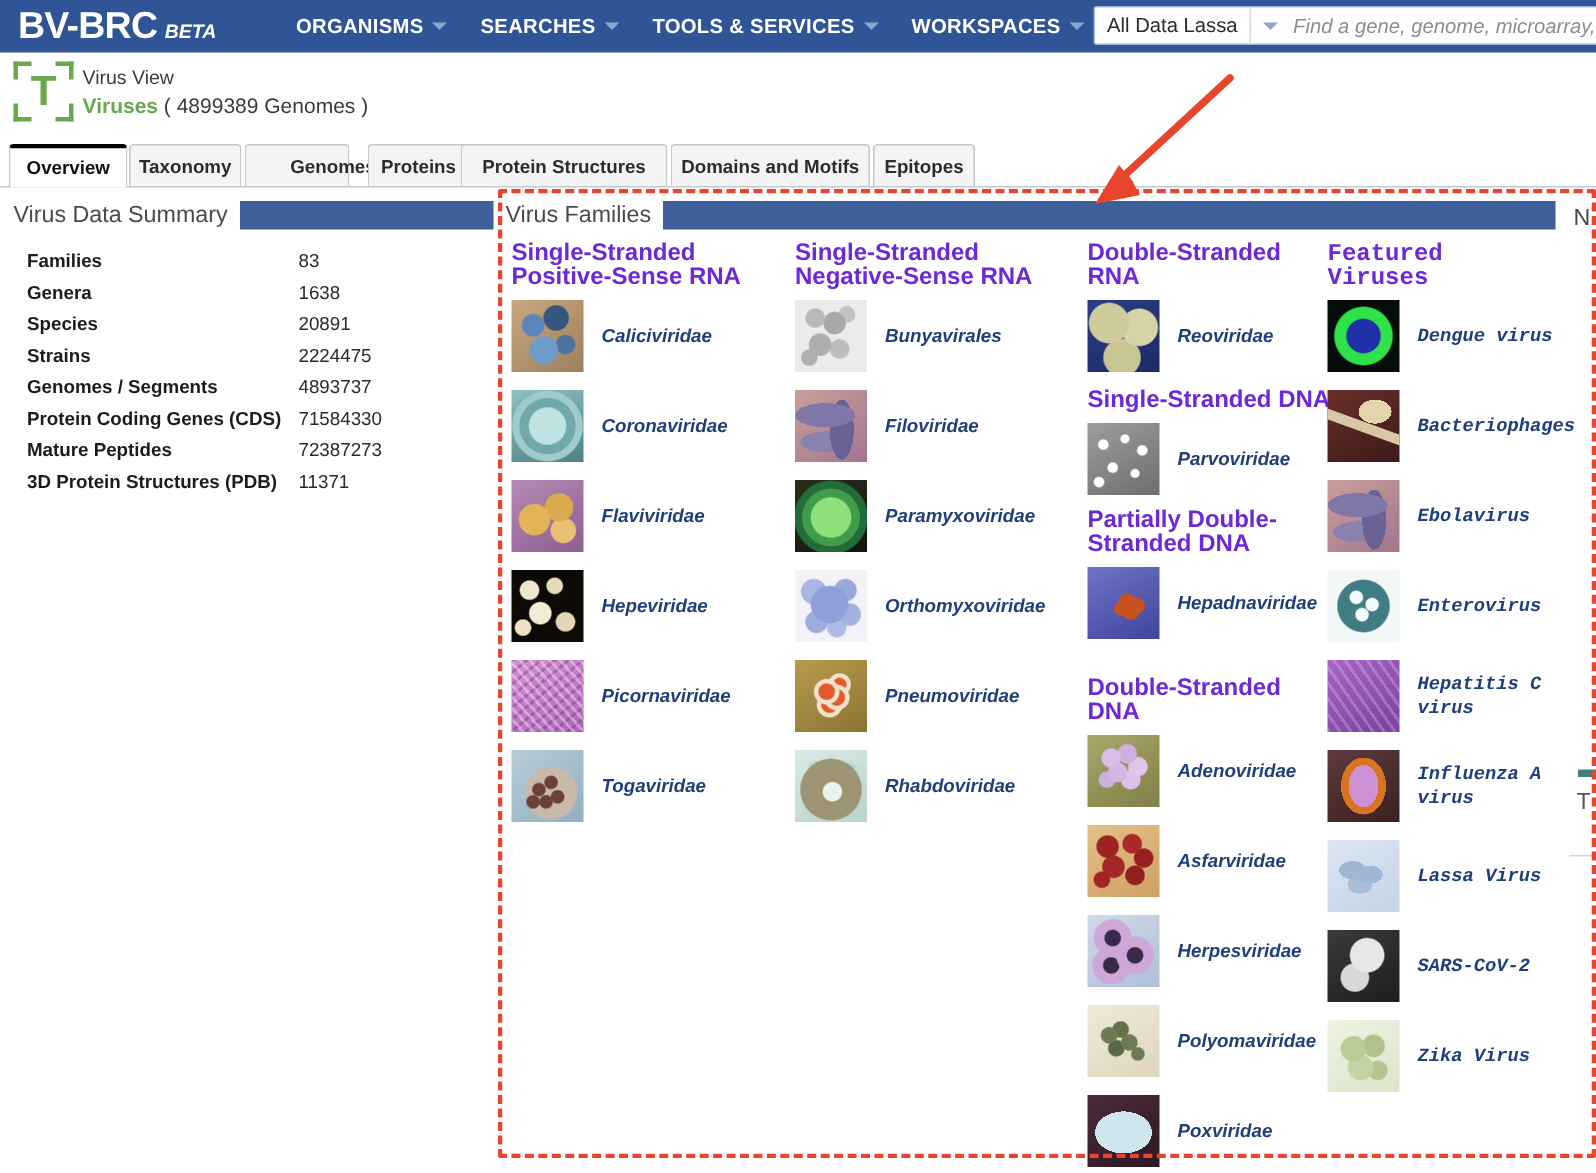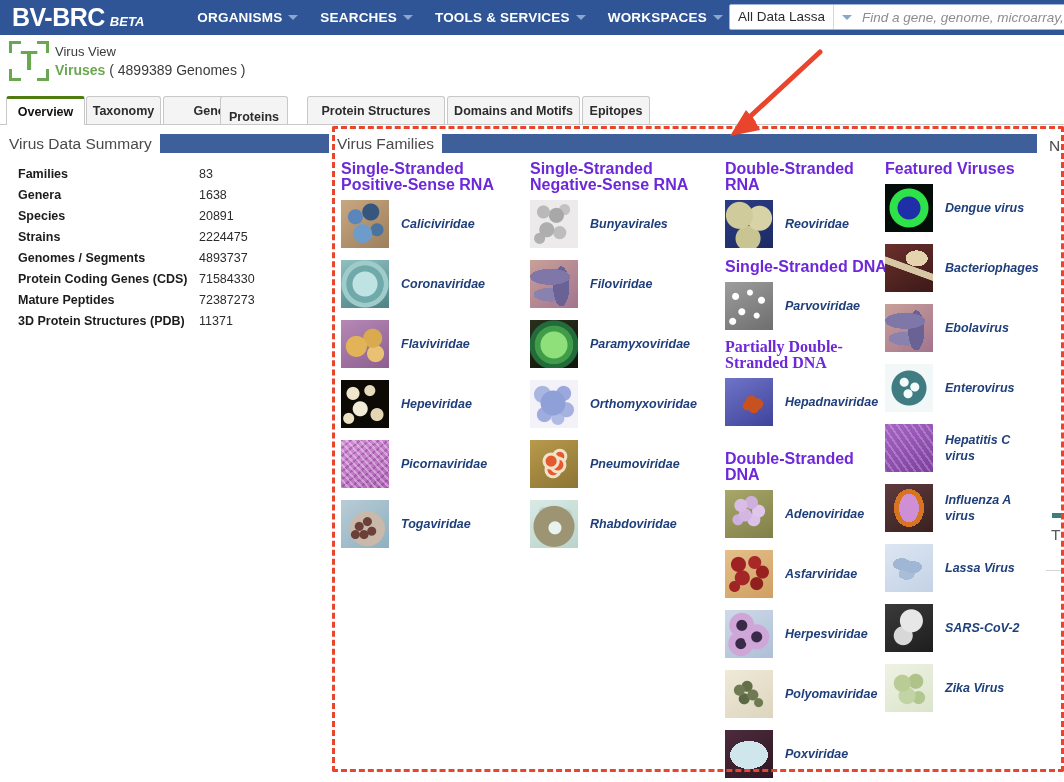--- a/index.html
+++ b/index.html
@@ -83,21 +83,21 @@
     position:absolute;left:0;top:96px;width:1064px;height:29px;
     border-bottom:1px solid #c8c8c8;box-sizing:border-box;
   }
   .tab{
     position:absolute;top:0;height:28px;box-sizing:border-box;
     border:1px solid #c8c8c8;border-bottom:none;background:#f4f4f4;
     display:flex;align-items:center;justify-content:center;
     font-size:12.5px;font-weight:bold;color:#2c2c2c;cursor:pointer;white-space:nowrap;
     border-radius:3px 3px 0 0;
   }
-  .tab.active{background:#ffffff;border-top:3px solid #4d7c0f;height:29px;color:#111;}
+  .tab.active{background:#ffffff;border-top:3px solid #000000;height:29px;color:#111;}
 
   
   .panel-title{
     display:flex;align-items:center;
   }
   .panel-title .ptxt{
     font-size:15.5px;color:#4a4a4a;white-space:nowrap;padding-right:8px;
   }
   .panel-title .pbar{
     height:19px;background:#3f5f9a;flex:1;
@@ -114,21 +114,21 @@
   .families{
     position:absolute;left:337px;top:134px;width:700px;
   }
   .fam-cols{
     position:relative;margin-top:8px;height:625px;
   }
   .fcol{position:absolute;top:0;}
   .fcol.c1{left:4px;width:185px;}
   .fcol.c2{left:193px;width:195px;}
   .fcol.c3{left:388px;width:165px;}
-  .fcol.c4{left:548px;width:152px;}
+  .fcol.c4{left:548px;width:152px;font-family:Liberation Mono, monospace;}
 
   .grp-head{
     font-size:16px;font-weight:bold;color:#6d28d9;line-height:16px;margin-bottom:4px;
   }
   .frow{
     display:flex;align-items:center;height:54px;margin-bottom:6px;
   }
   .thumb{
     width:48px;height:48px;flex:none;background:#ddd;border:0;
     background-size:cover;background-position:center;
@@ -220,21 +220,21 @@
   <div class="tabs">
     <div class="tab active" style="left:6px;width:79px;">
         <span>Overview</span>
       </div>
     <div class="tab" style="left:86px;width:75px;">
         <span>Taxonomy</span>
       </div>
     <div class="tab" style="left:163px;width:70px;padding-left:48px;">
         <span>Genomes</span>
       </div>
-    <div class="tab" style="left:220px;width:68px;align-items:flex-end;">
+    <div class="tab" style="left:245px;width:68px;">
         <span>Proteins</span>
       </div>
     <div class="tab" style="left:307px;width:138px;">
         <span>Protein Structures</span>
       </div>
     <div class="tab" style="left:447px;width:133px;">
         <span>Domains and Motifs</span>
       </div>
     <div class="tab" style="left:582px;width:68px;">
         <span>Epitopes</span>
@@ -352,21 +352,21 @@
             <span class="thumb t-reo"></span>
             <span class="flabel">Reoviridae</span>
           </div>
 
         <div class="grp-head" style="margin-top:8px;">Single-Stranded DNA</div>
         <div class="frow">
             <span class="thumb t-parvo"></span>
             <span class="flabel">Parvoviridae</span>
           </div>
 
-        <div class="grp-head" style="margin-top:4px;font-family:Liberation Serif, serif;">Partially Double-Stranded DNA</div>
+        <div class="grp-head" style="margin-top:4px;">Partially Double-Stranded DNA</div>
         <div class="frow">
             <span class="thumb t-hepadna"></span>
             <span class="flabel">Hepadnaviridae</span>
           </div>
 
         <div class="grp-head" style="margin-top:22px;">Double-Stranded DNA</div>
         <div class="frow">
             <span class="thumb t-adeno"></span>
             <span class="flabel">Adenoviridae</span>
           </div>

